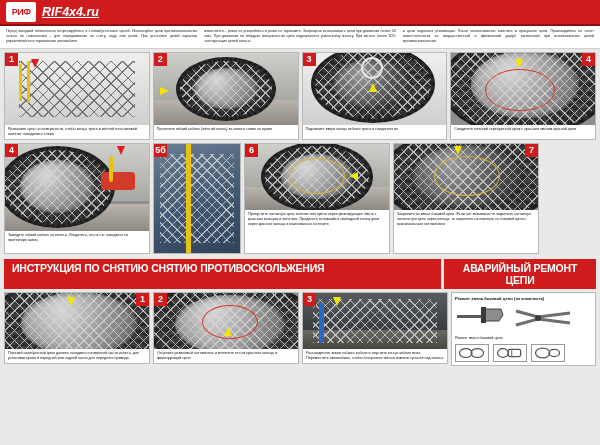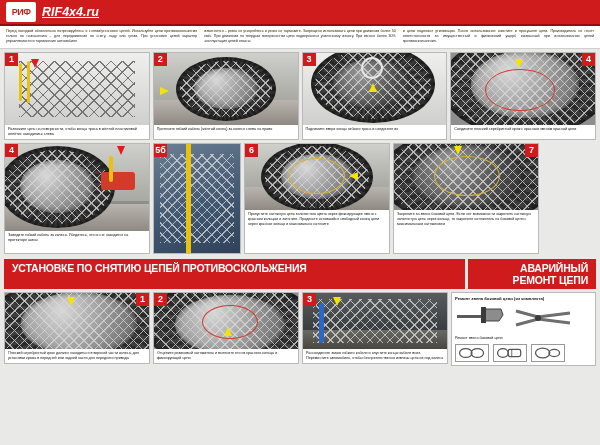--- a/index.html
+++ b/index.html
@@ -41,21 +41,21 @@
   }
   .intro-col { flex:1; font-size:3.6px; line-height:1.45; text-align:justify; color:#1a1a1a; }
 
   
   .band {
     background:#cf1b1b; color:#fff; font-size:10.5px; font-weight:bold;
     padding:3px 8px; letter-spacing:-0.2px;
   }
   .band-row { display:flex; gap:3px; }
   .band-row .band { flex:1; }
-  .band-row .band.small { flex:none; width:128px; text-align:right; }
+  .band-row .band.small { flex:none; width:152px; text-align:center; }
 
   
   .grid { background:#e9e9e7; padding:3px 4px 2px 4px; }
   .row { display:flex; gap:3px; margin-bottom:3px; }
   .cell {
     background:#ffffff; border:1px solid #b9b9b9; position:relative;
     display:flex; flex-direction:column; overflow:hidden;
   }
   .photo { position:relative; width:100%; overflow:hidden; background:#8e8e8e; }
   .num {
@@ -264,21 +264,21 @@
           <div class="cable gold" style="left:40px; top:12px; width:66px; height:40px;"></div>
           <div class="arrow arrow-yellow-dn" style="left:60px; top:2px;"></div>
           <div class="num right">7</div>
         </div>
         <div class="caption">Закрепите за звено боковой цепи. Если нет возможности закрепить натяжную золотистую цепь через кольцо, то закрепите натяжитель на боковой цепи с максимальным натяжением</div>
       </div>
     </div>
   </div>
 
   <div class="band-row" style="padding:0 4px;">
-    <div class="band">УСТАНОВКЕ ПО СНЯТИЮ ЦЕПЕЙ ПРОТИВОСКОЛЬЖЕНИЯ</div>
+    <div class="band">ИНСТРУКЦИЯ ПО СНЯТИЮ СНЯТИЮ ПРОТИВОСКОЛЬЖЕНИЯ</div>
     <div class="band small">АВАРИЙНЫЙ РЕМОНТ ЦЕПИ</div>
   </div>
 
   <div class="bottom" style="padding-top:3px;">
     <div class="bottom-left">
       <div class="row" style="margin:0;">
 
         <div class="cell" style="width:146px;">
           <div class="photo" style="height:56px;">
             <div class="tire" style="left:-16px; top:-18px; width:180px; height:98px;"></div>

